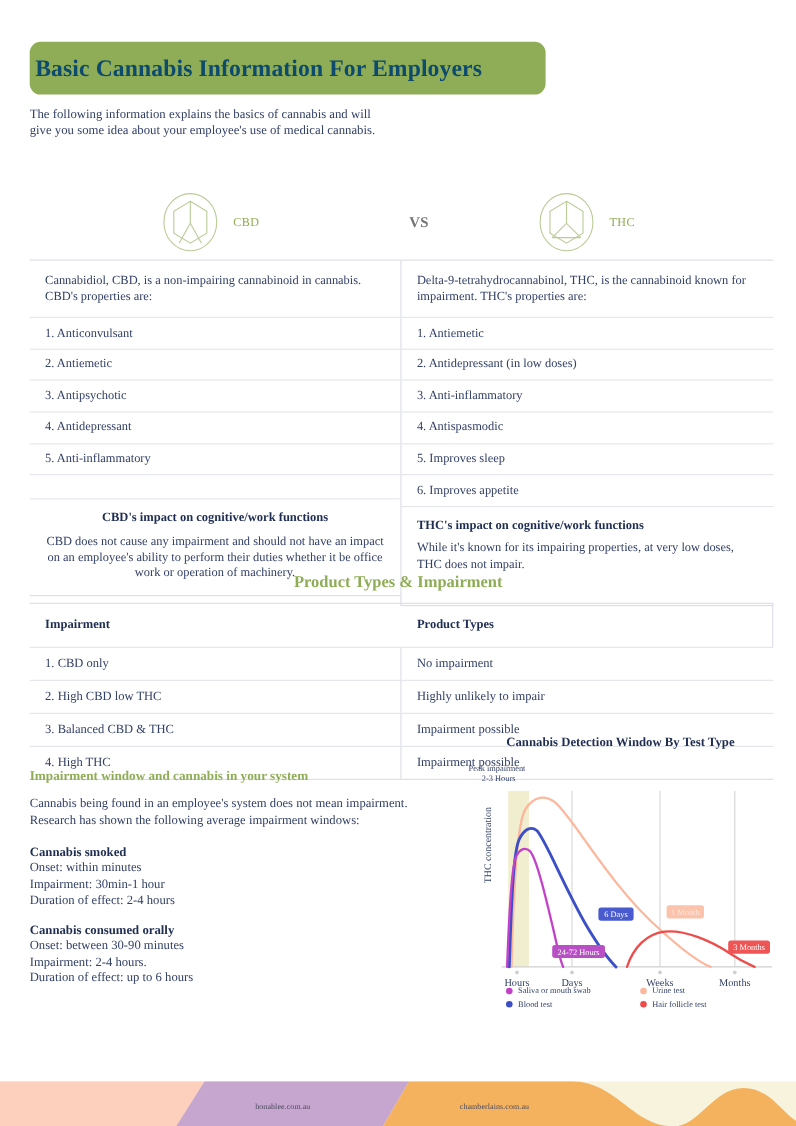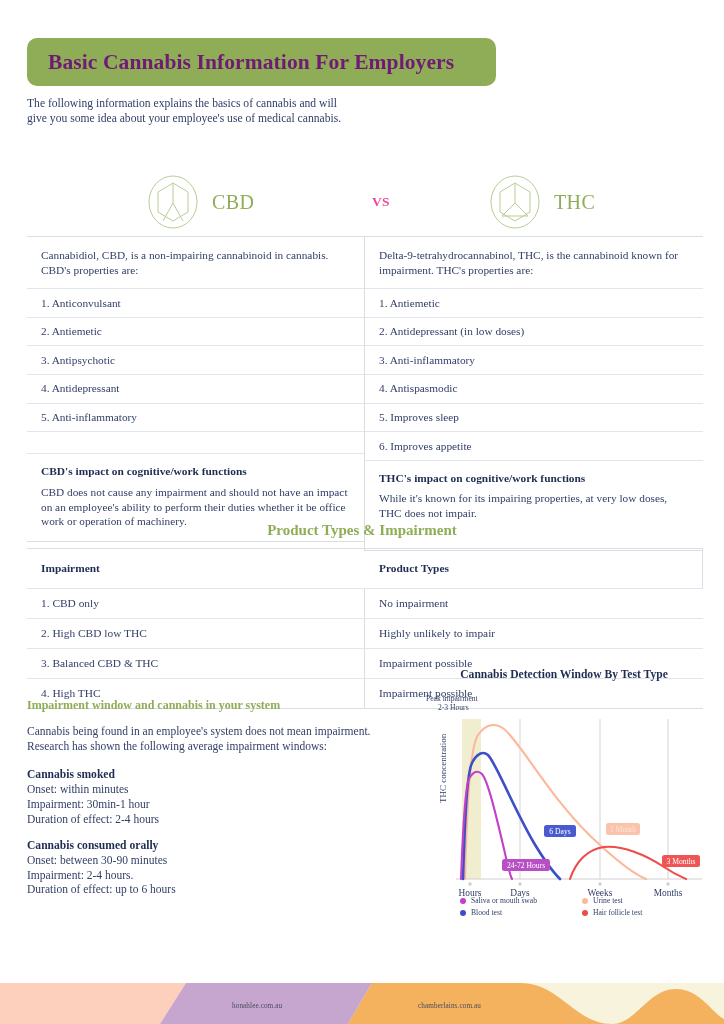--- a/index.html
+++ b/index.html
@@ -18,25 +18,25 @@
   
   .banner {
     position: absolute;
     left: 27px; top: 38px;
     width: 469px; height: 48px;
     background: #8fad56;
     border-radius: 10px;
     display: flex; align-items: center;
   }
   .banner-title {
-    color: #701a75;
+    color: #0c4a6e;
     font-size: 21.5px;
     font-weight: bold;
     letter-spacing: .1px;
-    padding-left: 21px;
+    padding-left: 5px;
     font-family: "Liberation Serif", serif;
     text-align: center;
   }
   .intro {
     position: absolute;
     left: 27px; top: 96px;
     width: 330px;
     color: #334067;
     font-size: 11.6px;
     line-height: 15.2px;
@@ -47,27 +47,27 @@
     position: absolute;
     left: 27px; top: 168px;
     width: 674px; height: 66px;
   }
   .compound { position: absolute; display: flex; align-items: center; gap: 13px; }
   .compound.cbd { left: 120px; top: 6px; }
   .compound.thc { left: 462px; top: 6px; }
   .mol-icon { width: 52px; height: 56px; display: block; }
   .compound-label {
     color: #8fad56;
-    font-size: 20px;
+    font-size: 11px;
     letter-spacing: .4px;
   }
   .vs-label {
     position: absolute;
     left: 345px; top: 26px;
-    color: #ec4899;
+    color: #737373;
     font-size: 13.5px;
     font-weight: bold;
     letter-spacing: .3px;
   }
 
   
   .compare {
     position: absolute;
     left: 27px; top: 236px;
     width: 676px;
@@ -89,21 +89,21 @@
   .cell.blank { border-bottom: 1px solid #e2e5ec; height: 22px; }
   .cell.impact { border-bottom: 1px solid #d9dde6; padding-top: 10px; padding-bottom: 12px; }
   .impact-title {
     color: #1f2d52;
     font-weight: bold;
     font-size: 11.4px;
     margin-bottom: 6px;
   }
   .impact-body { color: #334067; font-size: 11.3px; line-height: 14.8px; }
   .col.right .cell.impact { min-height: 90px; }
-  .col.left  .cell.impact { min-height: 74px; }
+  .col.left  .cell.impact { min-height: 74px; text-align: center; }
 
   
   .section-title {
     position: absolute;
     left: 0; top: 522px;
     width: 724px;
     text-align: center;
     color: #8fad56;
     font-size: 15px;
     font-weight: bold;

